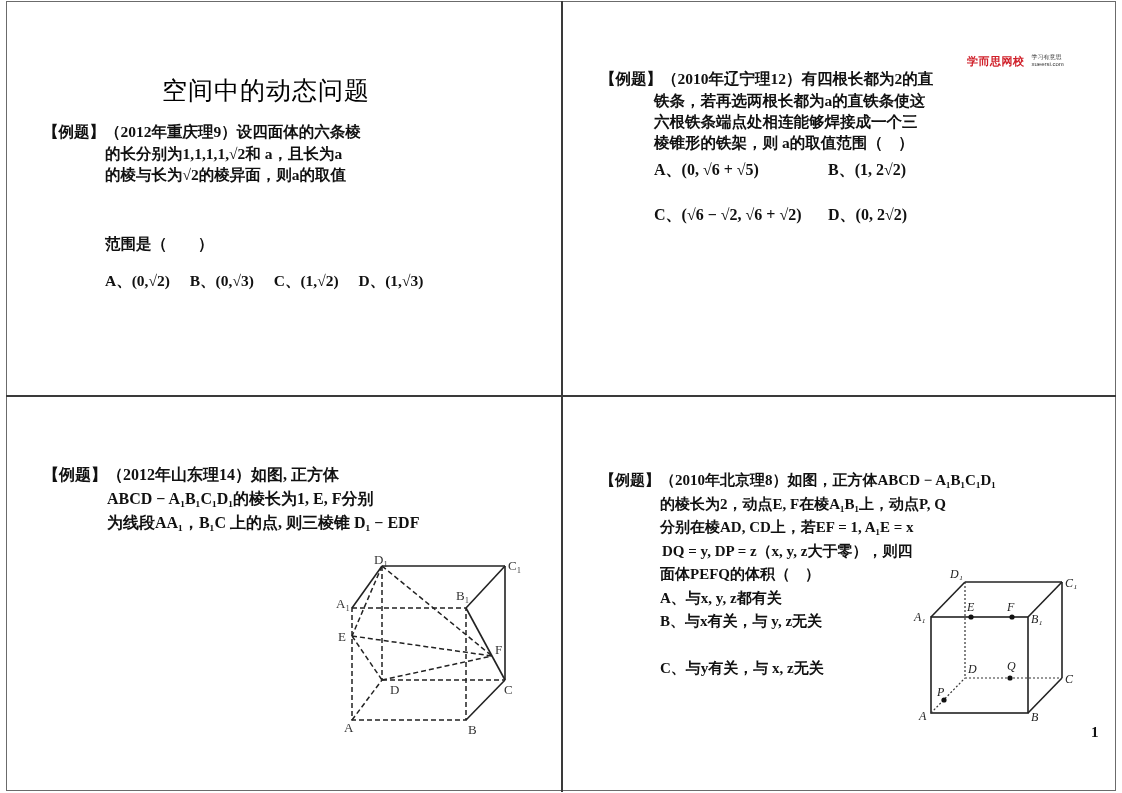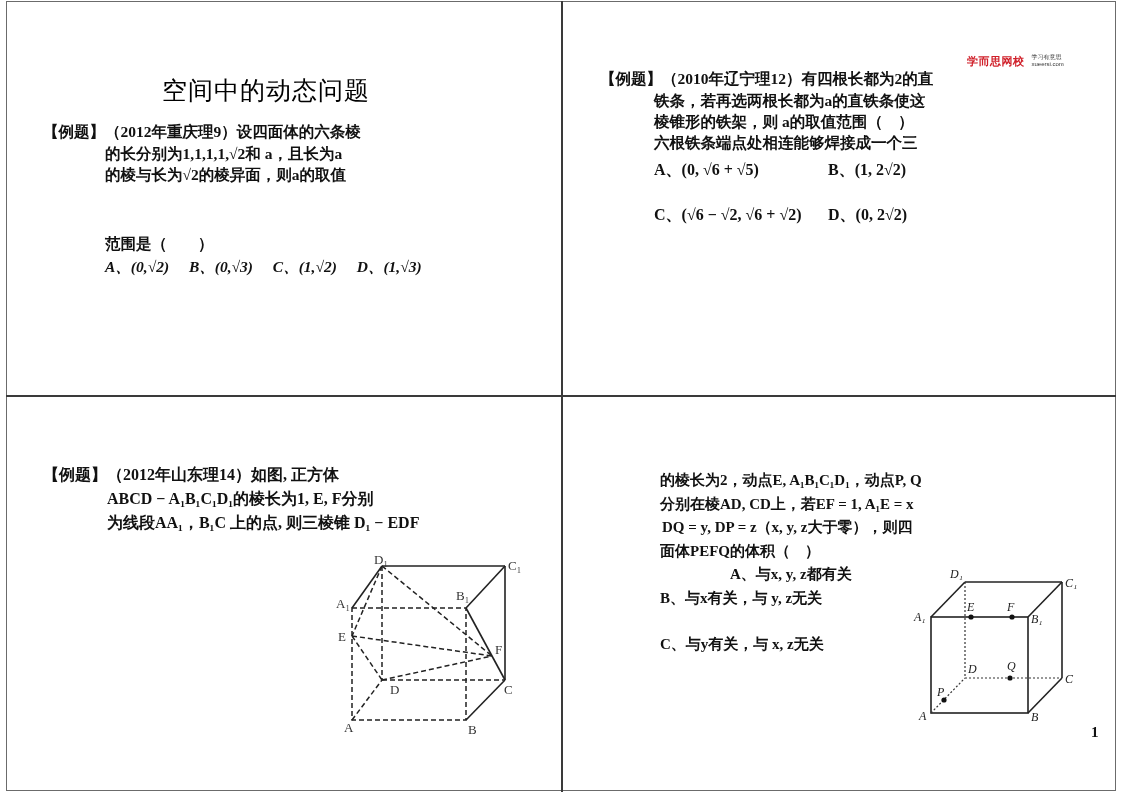--- a/index.html
+++ b/index.html
@@ -31,41 +31,41 @@
 <div class="frame"></div>
 <div class="vdiv"></div>
 <div class="hdiv"></div>
 
 <div class="title" style="left:162px; top:74px;">空间中的动态问题</div>
 <div class="q" style="left:43px; top:121px;">
   <div class="line"><span class="tag">【例题】</span><span>（2012年重庆理9）设四面体的六条棱</span></div>
   <div class="line" style="padding-left:62px;">的长分别为1,1,1,1,√2和 a，且长为a</div>
   <div class="line" style="padding-left:62px;">的棱与长为√2的棱异面，则a的取值</div>
   <div class="line" style="padding-left:62px;margin-top:48px;">范围是（　　）</div>
-  <div class="line opts" style="padding-left:62px; margin-top:2px;font-style:italic;">
+  <div class="line opts" style="padding-left:62px; margin-top:16px;">
     <span class="opt">A、(0,√2)</span>
     <span class="opt">B、(0,√3)</span>
     <span class="opt">C、(1,√2)</span>
     <span class="opt">D、(1,√3)</span>
   </div>
 </div>
 
 <div class="logo">
   <span class="cn">学而思网校</span>
   <span class="sub">
     <span>学习有意思</span><br>
     <span>xueersi.com</span>
   </span>
 </div>
 
 <div class="q" style="left:600px; top:68px;">
   <div class="line"><span class="tag">【例题】</span><span>（2010年辽宁理12）有四根长都为2的直</span></div>
   <div class="line" style="padding-left:54px;">铁条，若再选两根长都为a的直铁条使这</div>
+  <div class="line" style="padding-left:54px;">六根铁条端点处相连能够焊接成一个三</div>
   <div class="line" style="padding-left:54px;">棱锥形的铁架，则 a的取值范围（　）</div>
-  <div class="line" style="padding-left:54px;">六根铁条端点处相连能够焊接成一个三</div>
   <div class="line opts" style="padding-left:54px; margin-top:6px; font-size:16px;">
     <span style="display:inline-block; width:170px;">A、(0, √6 + √5)</span>
     <span>B、(1, 2√2)</span>
   </div>
   <div class="line opts" style="padding-left:54px; margin-top:24px; font-size:16px;">
     <span style="display:inline-block; width:170px;">C、(√6 − √2, √6 + √2)</span>
     <span>D、(0, 2√2)</span>
   </div>
 </div>
 
@@ -104,25 +104,26 @@
     <text x="8" y="93">E</text>
     <text x="165" y="106">F</text>
     <text x="60" y="146">D</text>
     <text x="174" y="146">C</text>
     <text x="14" y="184">A</text>
     <text x="138" y="186">B</text>
   </g>
 </svg>
 
 <div class="q" style="left:600px; top:469px; font-size:15px; line-height:23.5px;">
-  <div class="line" style="padding-left:60px;">的棱长为2，动点E, A₁B₁C₁D₁，动点P, Q</div>
+  <div class="line"><span class="tag">【例题】</span><span>（2010年北京理8）如图，正方体ABCD − A₁B₁C₁D₁</span></div>
+  <div class="line" style="padding-left:60px;">的棱长为2，动点E, F在棱A₁B₁上，动点P, Q</div>
   <div class="line" style="padding-left:60px;">分别在棱AD, CD上，若EF = 1, A₁E = x</div>
   <div class="line" style="padding-left:62px;">DQ = y, DP = z（x, y, z大于零），则四</div>
   <div class="line" style="padding-left:60px;">面体PEFQ的体积（　）</div>
-  <div class="line" style="padding-left:60px;text-align:center;">A、与x, y, z都有关</div>
+  <div class="line" style="padding-left:60px;">A、与x, y, z都有关</div>
   <div class="line" style="padding-left:60px;">B、与x有关，与 y, z无关</div>
   <div class="line" style="padding-left:60px;margin-top:23px;">C、与y有关，与 x, z无关</div>
 </div>
 
 <svg style="position:absolute; left:910px; top:565px;" width="190" height="165">
   <g stroke="#222" stroke-width="1.6" fill="none">
     <line x1="21" y1="52" x2="55" y2="17"></line>
     <line x1="55" y1="17" x2="152" y2="17"></line>
     <line x1="118" y1="52" x2="152" y2="17"></line>
     <rect x="21" y="52" width="97" height="96"></rect>

